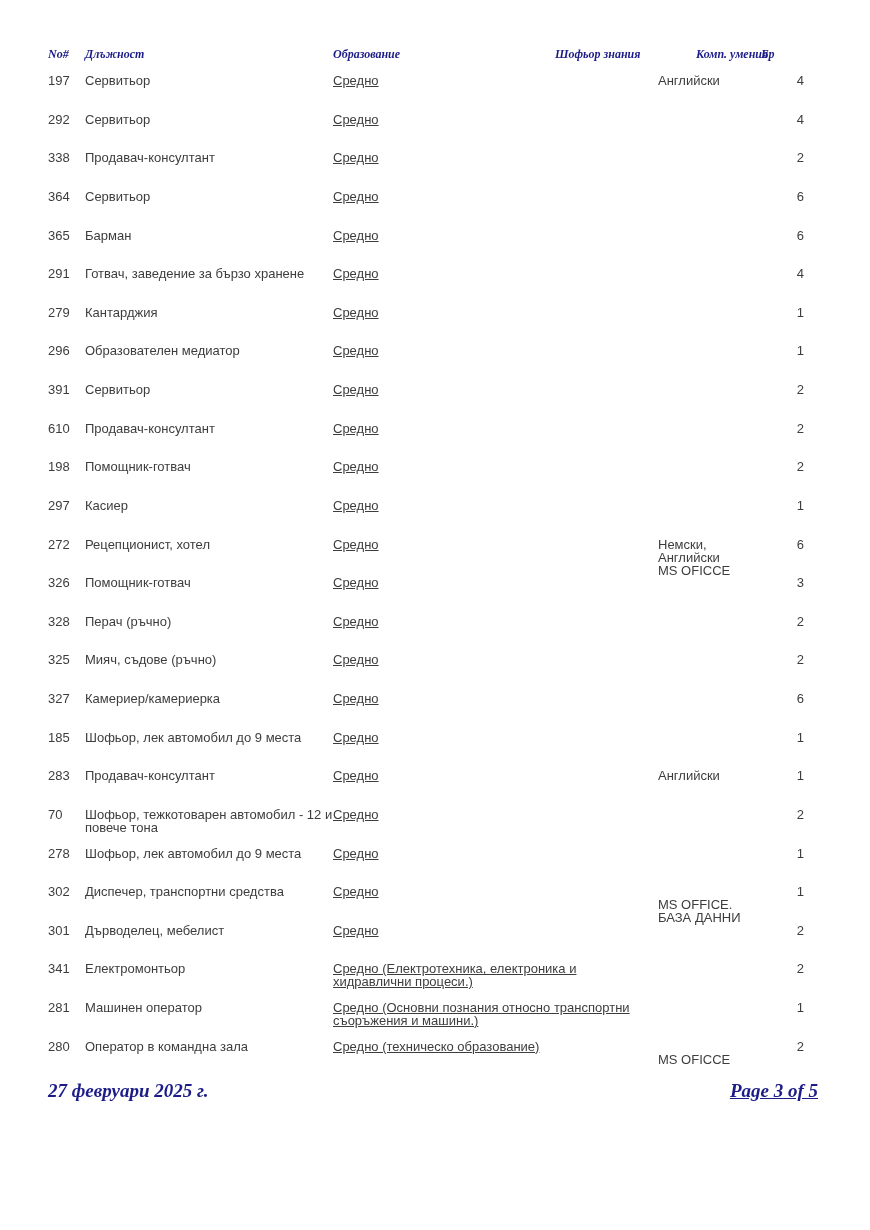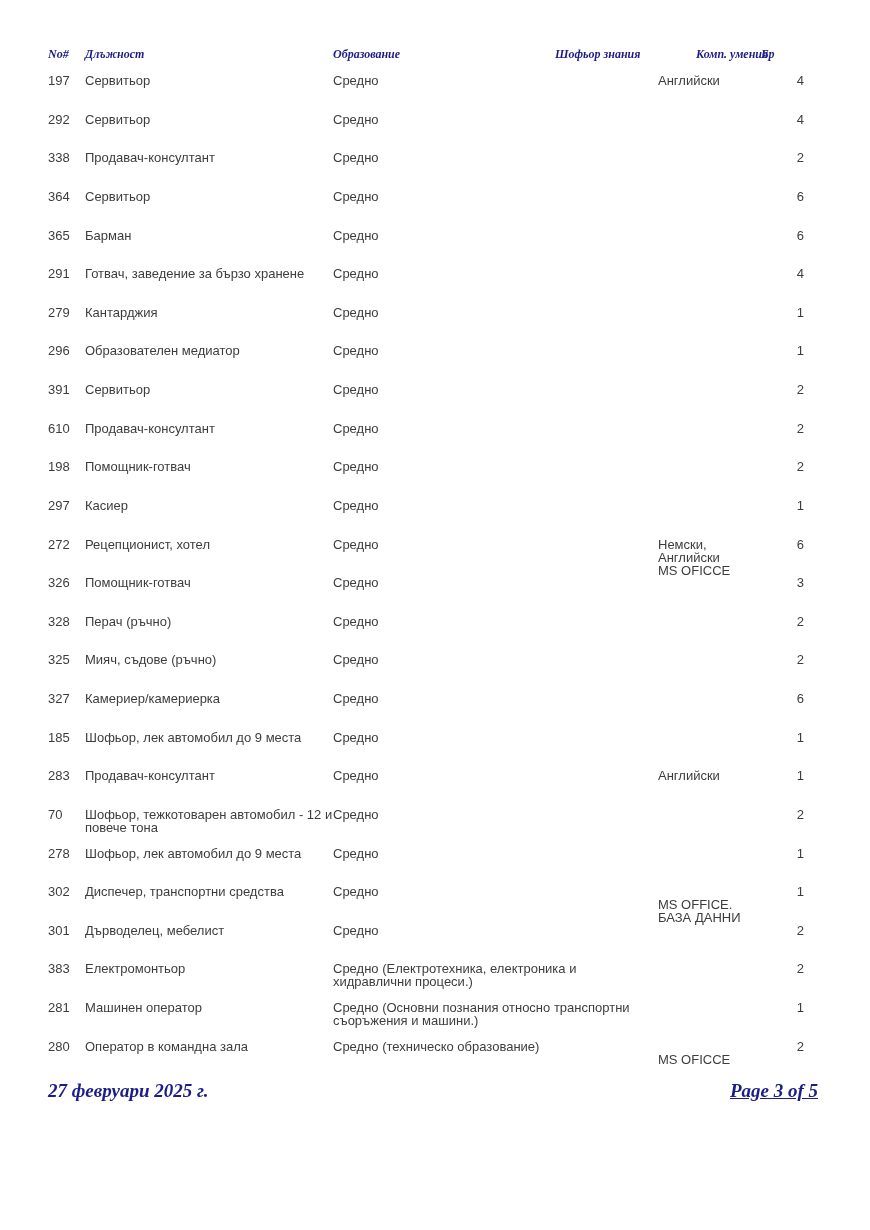--- a/index.html
+++ b/index.html
@@ -48,21 +48,21 @@
     line-height: 13px;
     color: #3d3d3d;
   }
   .row {
     position: relative;
     height: 38.64px;
   }
   .row > div { position: absolute; top: 0; }
   .c-no    { left: 48px;  width: 32px;  }
   .c-pos   { left: 85px;  width: 248px; }
-  .c-edu   { left: 333px; width: 300px; }
+  .c-edu   { left: 333px; width: 300px; text-decoration: underline; }
   .c-lc    { left: 658px; width: 110px; }
   .c-lang  { min-height: 13px; }
   .c-comp  { min-height: 13px; }
   .c-count { left: 762px; width: 42px; text-align: right; }
 
   
   .footer {
     position: absolute;
     top: 1082px;
     left: 0;
@@ -317,21 +317,21 @@
         <div class="c-no">301</div>
         <div class="c-pos">Дърводелец, мебелист</div>
         <div class="c-edu">Средно</div>
         <div class="c-lc">
           <div class="c-lang"></div>
           <div class="c-comp"></div>
         </div>
         <div class="c-count">2</div>
       </div>
       <div class="row">
-        <div class="c-no">383</div>
+        <div class="c-no">341</div>
         <div class="c-pos">Електромонтьор</div>
         <div class="c-edu">Средно (Електротехника, електроника и хидравлични процеси.)</div>
         <div class="c-lc">
           <div class="c-lang"></div>
           <div class="c-comp"></div>
         </div>
         <div class="c-count">2</div>
       </div>
       <div class="row">
         <div class="c-no">281</div>

